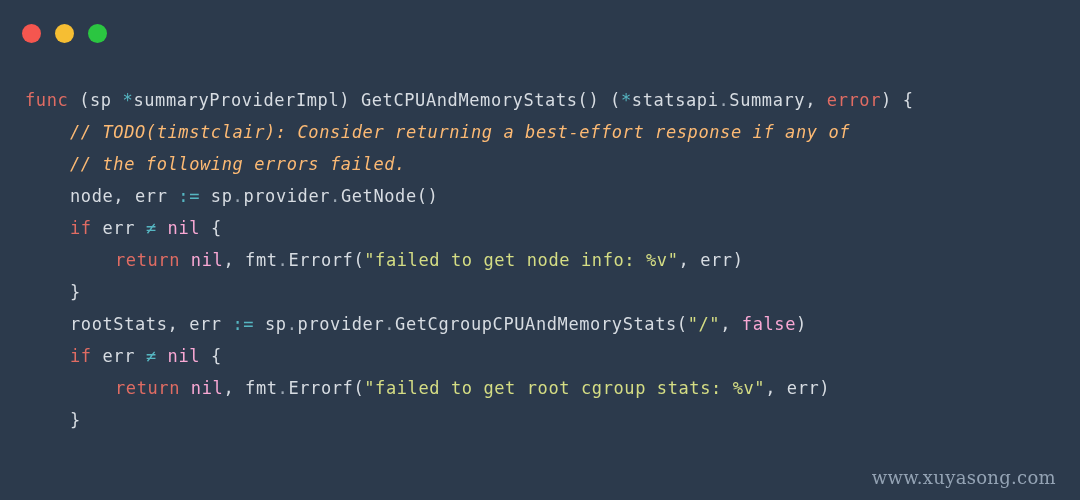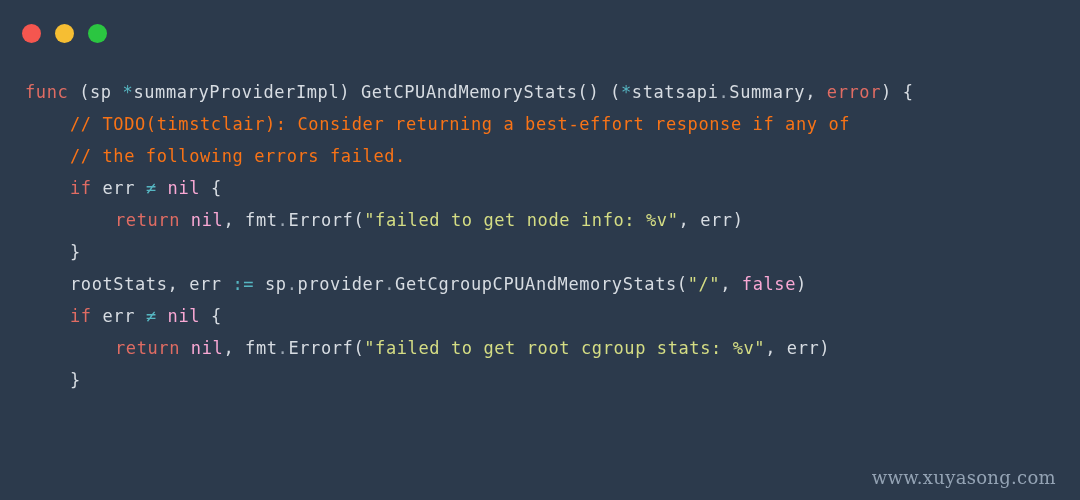--- a/index.html
+++ b/index.html
@@ -41,21 +41,21 @@
     display: inline-block;
   }
   .dot-close  { background: #f5564f; }
   .dot-min    { background: #f6be33; }
   .dot-max    { background: #2bc641; }
 
   
   #code {
     position: absolute;
     left: 0;
-    top: 76px;
+    top: 84px;
     width: 985px;
     padding-left: 25px;
     box-sizing: border-box;
   }
   .line {
     height: 32px;
     line-height: 32px;
     font-size: 17px;
     letter-spacing: 0.6px;
     white-space: pre;
@@ -63,21 +63,21 @@
   }
   .ind1 { padding-left: 45px; }
   .ind2 { padding-left: 90px; }
 
   
   .t-kw      { color: #e06c63; }  
   .t-plain   { color: #d7dce2; }
   .t-op      { color: #56b6c2; }  
   .t-const   { color: #f9a8d4; }  
   .t-str     { color: #d5dd84; }  
-  .t-comment { color: #f97316; }
+  .t-comment { color: #fdba74; font-style: italic; }
   .t-punct   { color: #9aa6b2; }
 
   
   #watermark {
     position: absolute;
     right: 24px;
     bottom: 12px;
     font-family: "DejaVu Serif", "Liberation Serif", serif;
     font-size: 18px;
     color: #9aa9ba;
@@ -93,20 +93,21 @@
   <div id="titlebar">
     <span class="dot dot-close"></span>
     <span class="dot dot-min"></span>
     <span class="dot dot-max"></span>
   </div>
 
   <div id="code">
       <div class="line"><span class="t-kw">func</span><span class="t-plain"> (sp </span><span class="t-op">*</span><span class="t-plain">summaryProviderImpl) GetCPUAndMemoryStats() (</span><span class="t-op">*</span><span class="t-plain">statsapi</span><span class="t-punct">.</span><span class="t-plain">Summary, </span><span class="t-kw">error</span><span class="t-plain">) {</span></div>
       <div class="line ind1"><span class="t-comment">// TODO(timstclair): Consider returning a best-effort response if any of</span></div>
       <div class="line ind1"><span class="t-comment">// the following errors failed.</span></div>
+      <div class="line ind1"><span class="t-plain">node, err </span><span class="t-op">:=</span><span class="t-plain"> sp</span><span class="t-punct">.</span><span class="t-plain">provider</span><span class="t-punct">.</span><span class="t-plain">GetNode()</span></div>
       <div class="line ind1"><span class="t-kw">if</span><span class="t-plain"> err </span><span class="t-op">≠</span><span class="t-plain"> </span><span class="t-const">nil</span><span class="t-plain"> {</span></div>
       <div class="line ind2"><span class="t-kw">return</span><span class="t-plain"> </span><span class="t-const">nil</span><span class="t-plain">, fmt</span><span class="t-punct">.</span><span class="t-plain">Errorf(</span><span class="t-str">"failed to get node info: %v"</span><span class="t-plain">, err)</span></div>
       <div class="line ind1"><span class="t-plain">}</span></div>
       <div class="line ind1"><span class="t-plain">rootStats, err </span><span class="t-op">:=</span><span class="t-plain"> sp</span><span class="t-punct">.</span><span class="t-plain">provider</span><span class="t-punct">.</span><span class="t-plain">GetCgroupCPUAndMemoryStats(</span><span class="t-str">"/"</span><span class="t-plain">, </span><span class="t-const">false</span><span class="t-plain">)</span></div>
       <div class="line ind1"><span class="t-kw">if</span><span class="t-plain"> err </span><span class="t-op">≠</span><span class="t-plain"> </span><span class="t-const">nil</span><span class="t-plain"> {</span></div>
       <div class="line ind2"><span class="t-kw">return</span><span class="t-plain"> </span><span class="t-const">nil</span><span class="t-plain">, fmt</span><span class="t-punct">.</span><span class="t-plain">Errorf(</span><span class="t-str">"failed to get root cgroup stats: %v"</span><span class="t-plain">, err)</span></div>
       <div class="line ind1"><span class="t-plain">}</span></div>
     </div>
 
   <div id="watermark">www.xuyasong.com</div>

